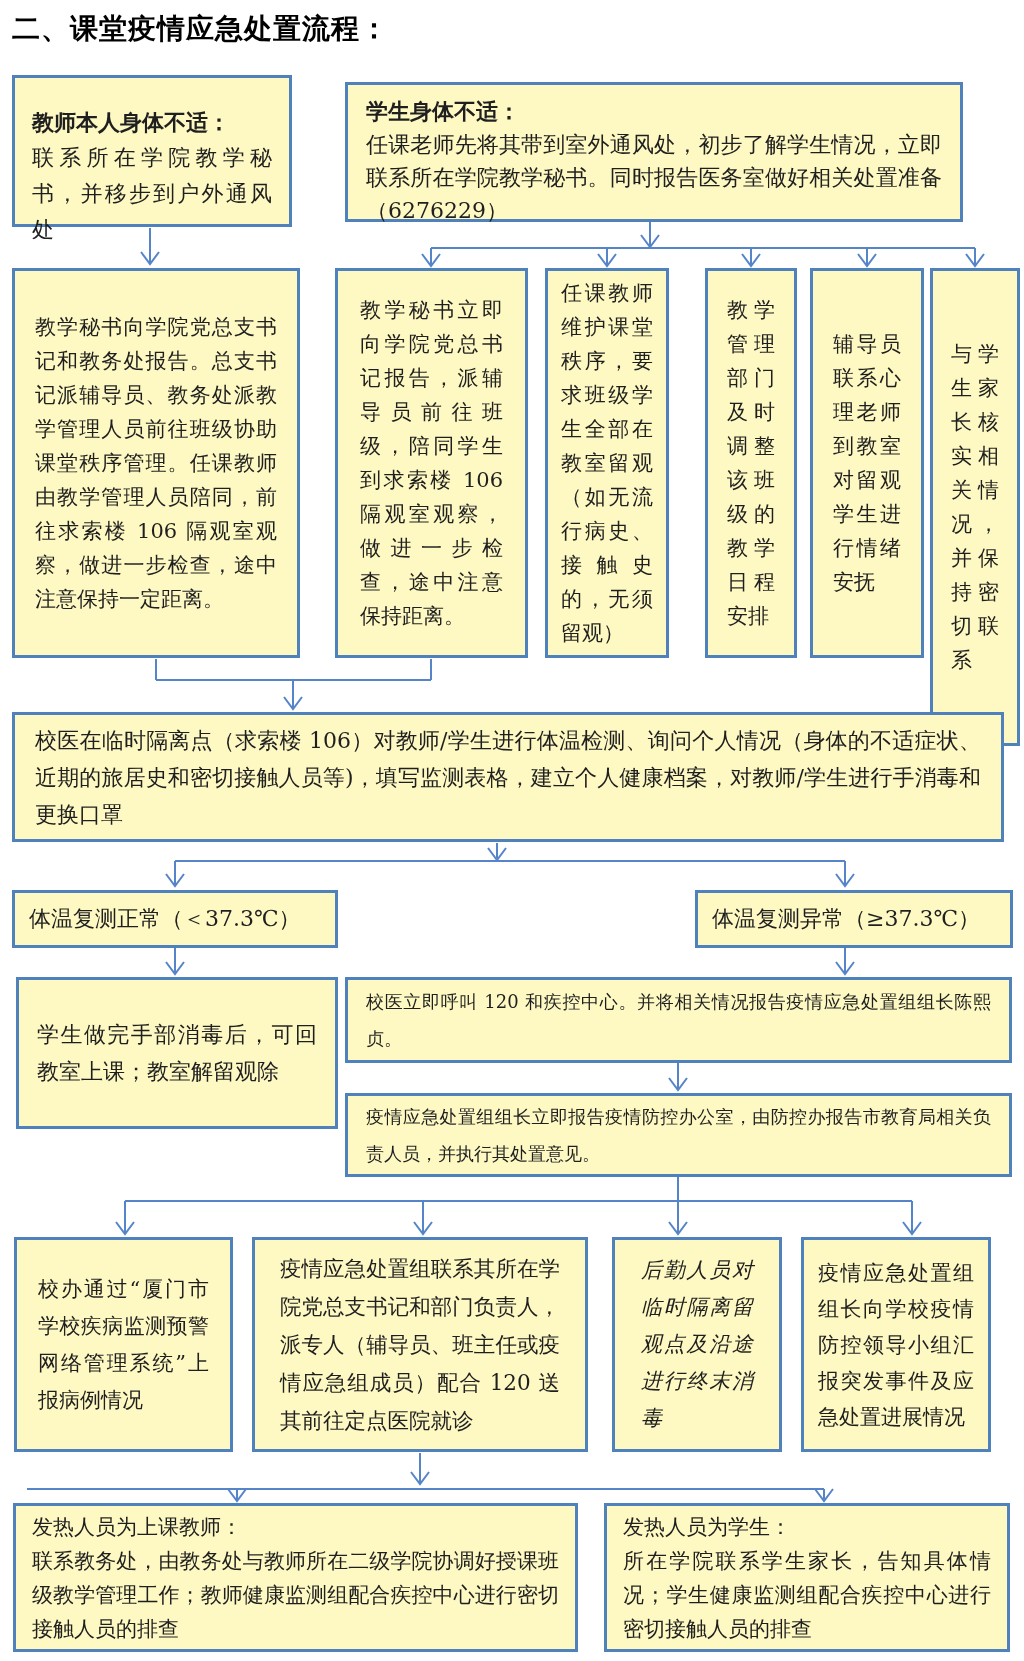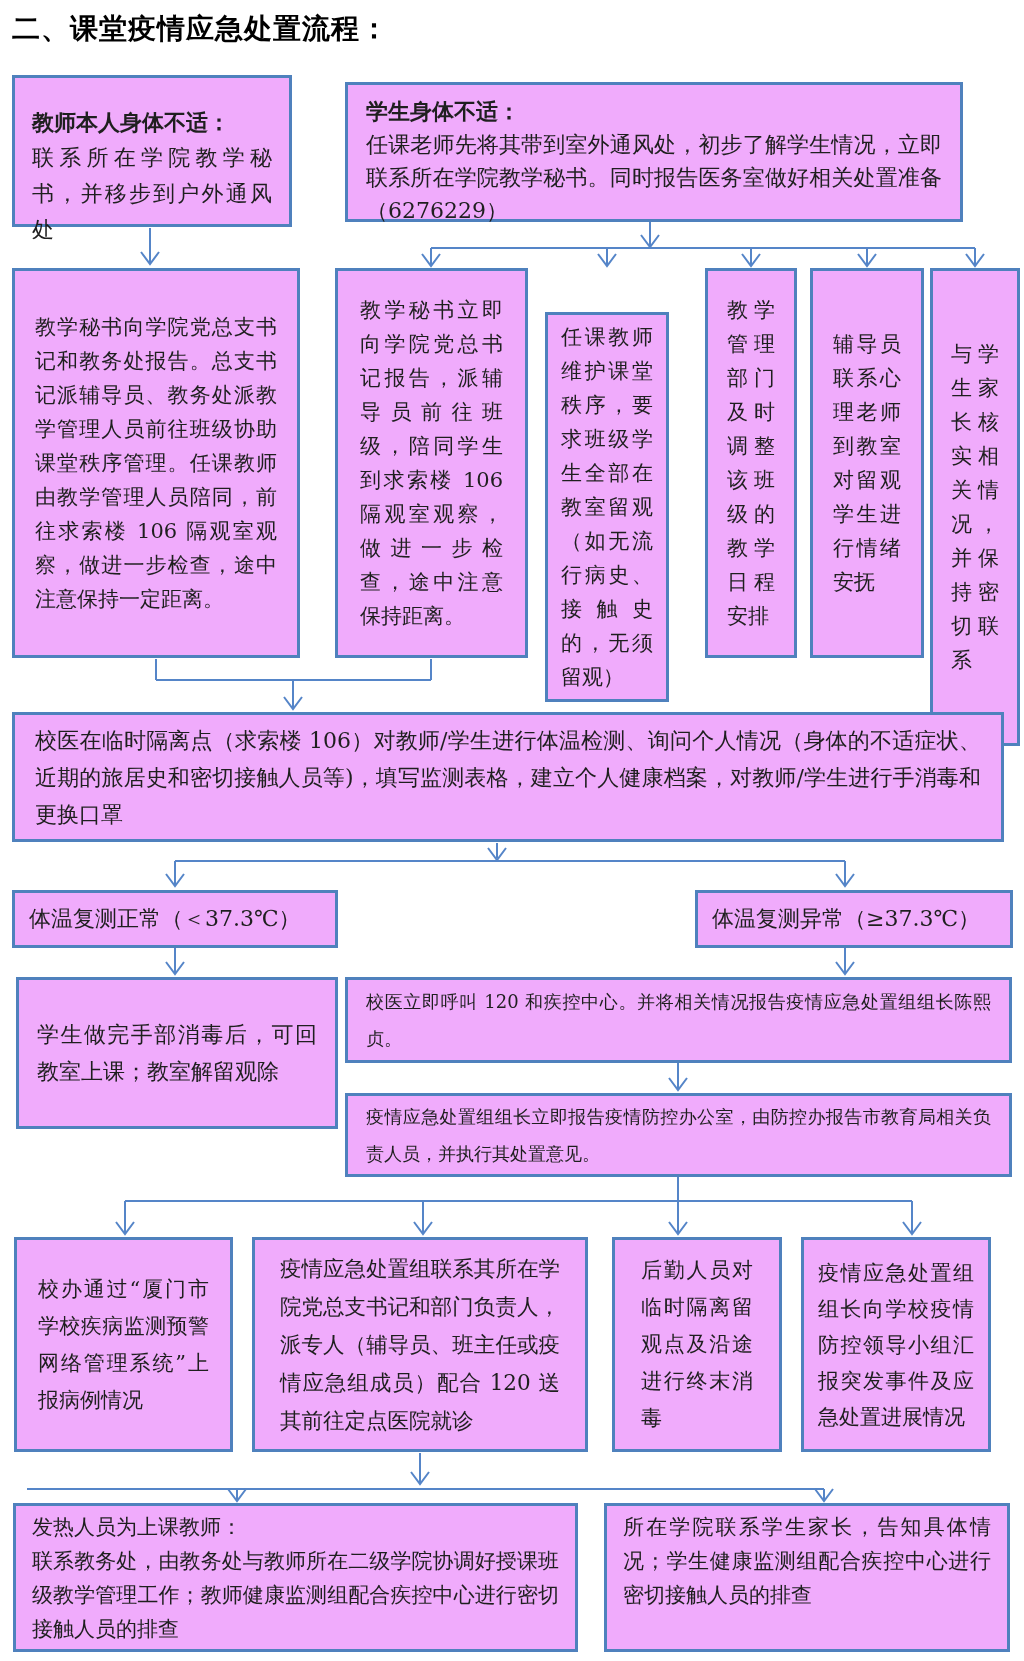--- a/index.html
+++ b/index.html
@@ -11,40 +11,40 @@
     font-family:"DejaVu Serif","Liberation Serif",serif;color:var(--tx);
     overflow:hidden;
   }
   .title{
     position:absolute;left:12px;top:10px;font-size:28px;font-weight:700;
     letter-spacing:1px;color:#000;
   }
   .connectors{position:absolute;left:0;top:0;}
   .connectors line,.connectors polyline{stroke:var(--ln);stroke-width:2;fill:none;}
   .box{
-    position:absolute;border:3px solid var(--bd);background:#f0abfc;
+    position:absolute;border:3px solid var(--bd);background:#fef9c3;
     box-sizing:border-box;display:flex;flex-direction:column;justify-content:center;
   }
   .box .txt{width:100%;box-sizing:border-box;text-align:justify;}
   .hd{font-weight:700;}
   .top{justify-content:flex-start;}
   
   .b-teacher{padding:26px 17px 0 17px;font-size:22px;line-height:36px;}
   .b-student{padding:10px 18px 0 18px;font-size:22px;line-height:33px;align-items:flex-end;}
   
   .tall{font-size:21px;line-height:34px;}
   
   .b-doctor{font-size:22px;line-height:37px;padding:0 20px;}
   .b-temp{font-size:22px;padding:0 14px;white-space:nowrap;overflow:hidden;}
   .b-back{font-size:22px;line-height:37px;padding:0 18px;}
   .b-mid{font-size:18px;line-height:37px;padding:0 18px;}
   .row6{font-size:21px;line-height:37px;}
   .b-r6a{padding:0 21px;}
   .b-r6b{padding:0 25px;line-height:38px;font-size:21.5px;}
-  .b-r6c{padding:0 26px;}
+  .b-r6c{padding:0 26px;font-style:italic;}
   .b-r6d{padding:15px 14px;line-height:36px;}
   .b-fever{font-size:21px;line-height:34px;padding:4px 16px 0 16px;}
 </style>
 </head>
 <body>
 
 <div class="canvas">
 
   <div class="title">二、课堂疫情应急处置流程：</div>
 
@@ -142,21 +142,21 @@
   </div>
 
   <div class="box tall" style="left:12px;top:268px;width:288px;height:390px;padding:0 20px;">
     <div class="txt">教学秘书向学院党总支书记和教务处报告。总支书记派辅导员、教务处派教学管理人员前往班级协助课堂秩序管理。任课教师由教学管理人员陪同，前往求索楼 106 隔观室观察，做进一步检查，途中注意保持一定距离。</div>
   </div>
 
   <div class="box tall" style="left:335px;top:268px;width:193px;height:390px;padding:0 22px;">
     <div class="txt">教学秘书立即向学院党总书记报告，派辅导员前往班级，陪同学生到求索楼 106 隔观室观察，做进一步检查，途中注意保持距离。</div>
   </div>
 
-  <div class="box tall" style="left:545px;top:268px;width:124px;height:390px;padding:0 13px;margin-top:44px;">
+  <div class="box tall" style="left:545px;top:268px;width:124px;height:390px;padding:0 13px;">
     <div class="txt">任课教师维护课堂秩序，要求班级学生全部在教室留观（如无流行病史、接触史的，无须留观）</div>
   </div>
 
   <div class="box tall" style="left:705px;top:268px;width:92px;height:390px;padding:0 19px;">
     <div class="txt">教学管理部门及时调整该班级的教学日程安排</div>
   </div>
 
   <div class="box tall" style="left:810px;top:268px;width:114px;height:390px;padding:0 20px;">
     <div class="txt">辅导员联系心理老师到教室对留观学生进行情绪安抚</div>
   </div>
@@ -207,17 +207,18 @@
 
   <div class="box top b-fever" style="left:13px;top:1503px;width:565px;height:149px;">
     <div class="txt">
       <div>发热人员为上课教师：</div>
       <div>联系教务处，由教务处与教师所在二级学院协调好授课班级教学管理工作；教师健康监测组配合疾控中心进行密切接触人员的排查</div>
     </div>
   </div>
 
   <div class="box top b-fever" style="left:604px;top:1503px;width:406px;height:149px;">
     <div class="txt">
+      <div>发热人员为学生：</div>
       <div>所在学院联系学生家长，告知具体情况；学生健康监测组配合疾控中心进行密切接触人员的排查</div>
     </div>
   </div>
 
 </div>
 
 </body></html>

